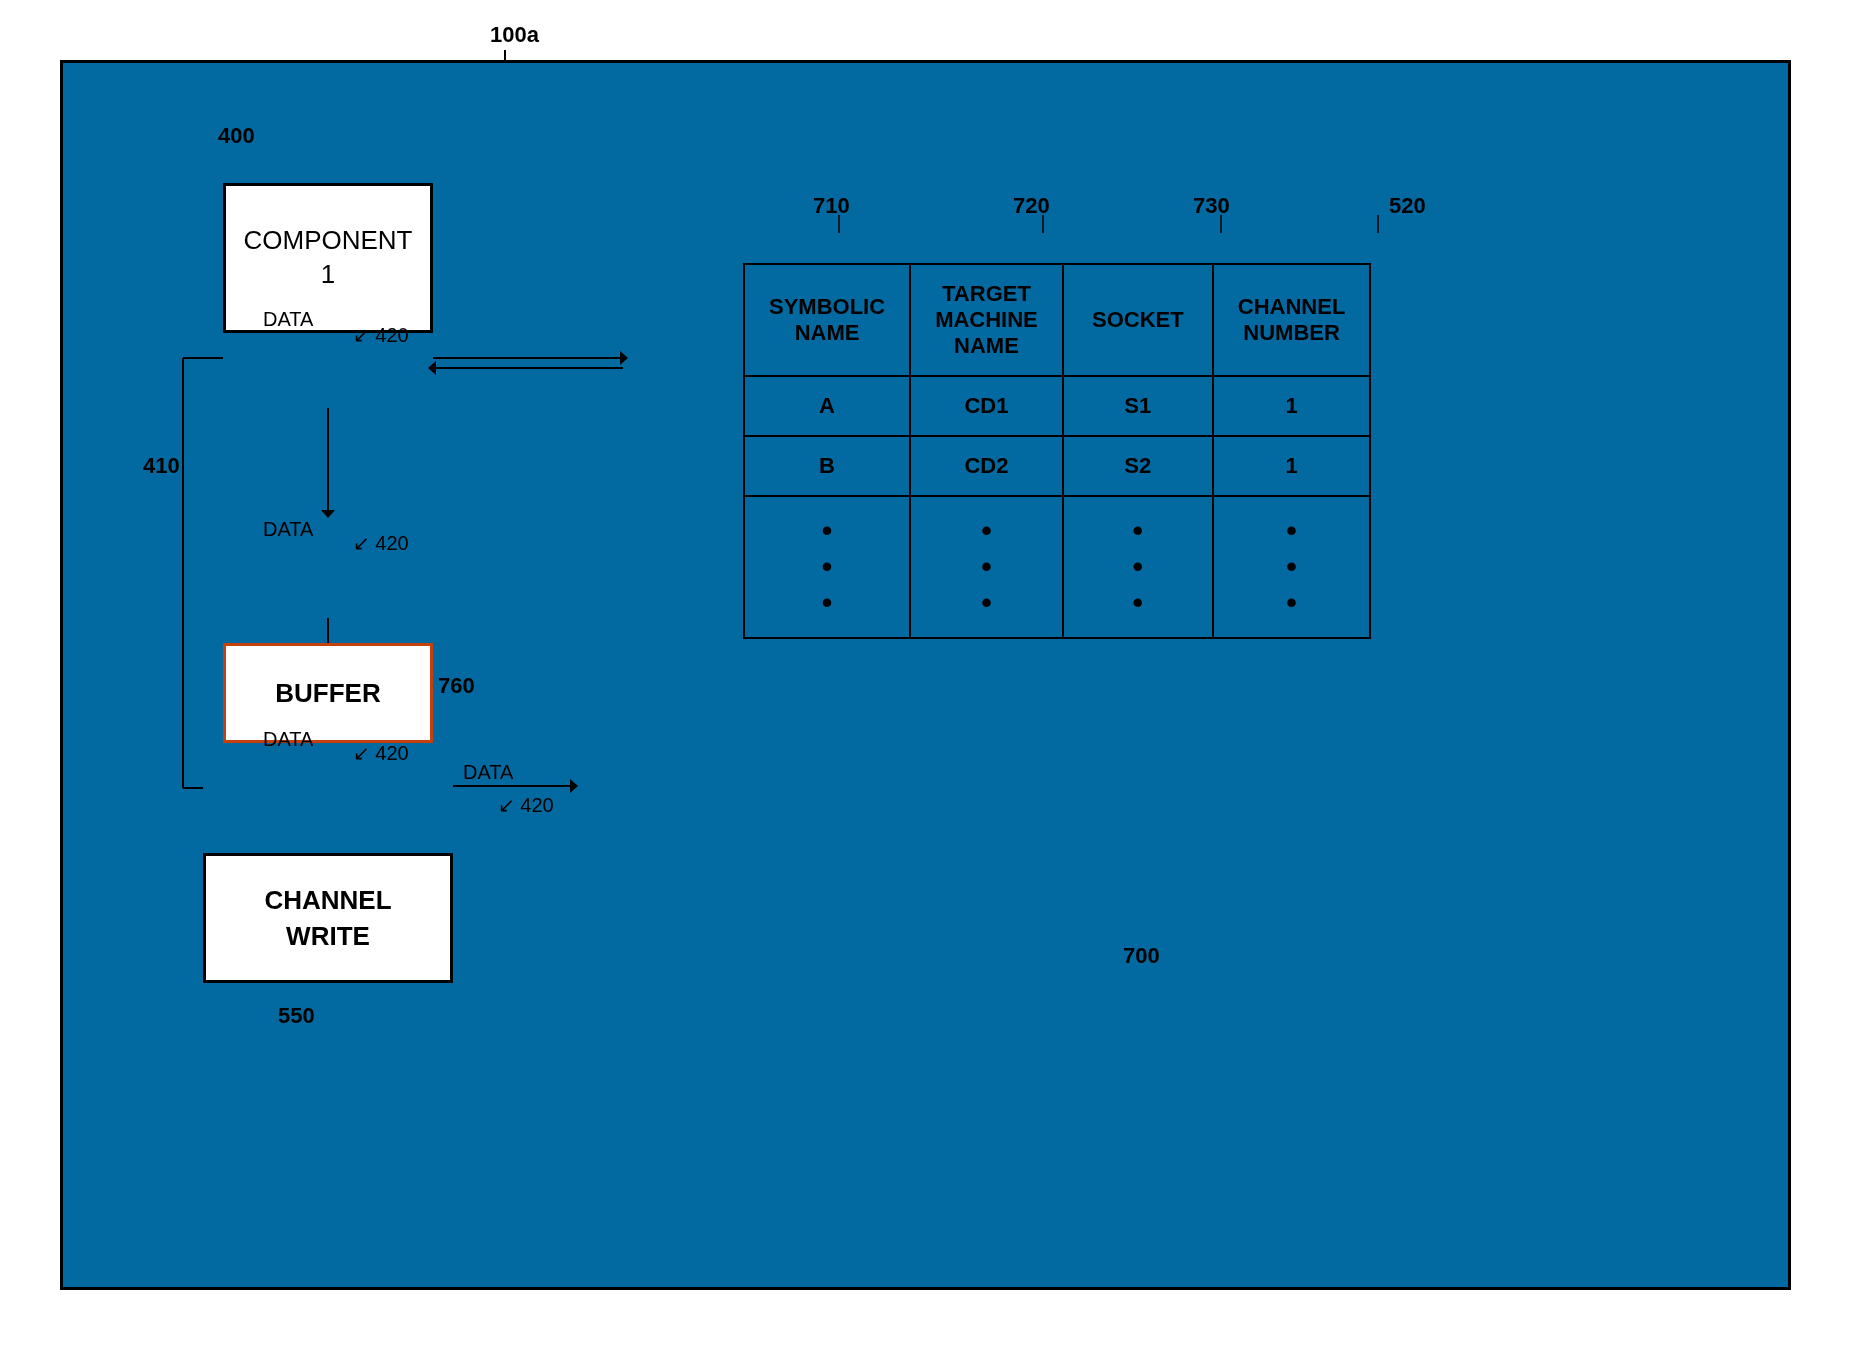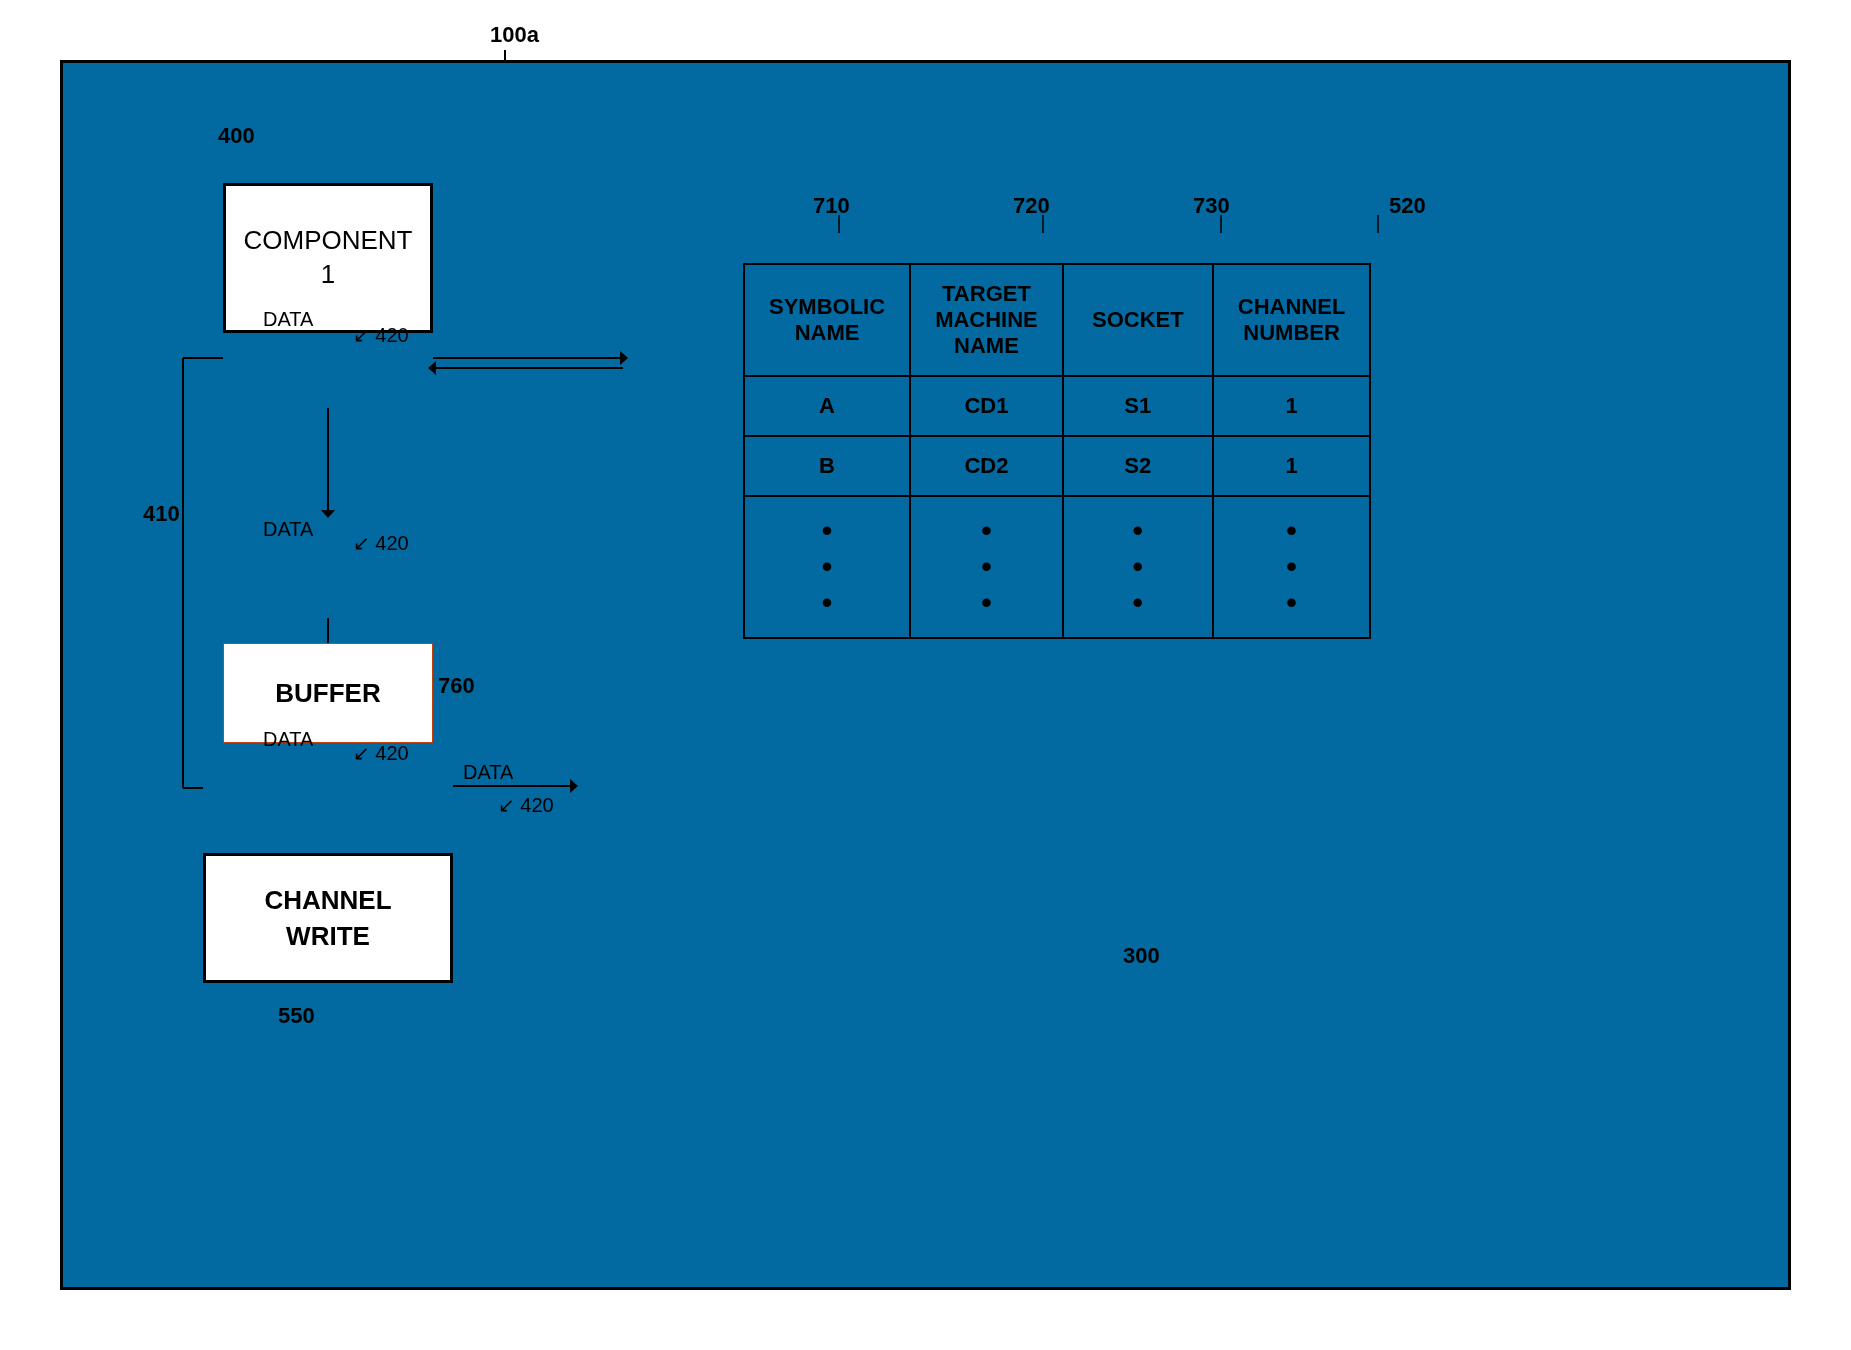--- a/index.html
+++ b/index.html
@@ -57,21 +57,21 @@
       font-weight: bold;
     }
 
     
     .box-buffer {
       position: absolute;
       top: 580px;
       left: 160px;
       width: 210px;
       height: 100px;
-      border: 1px solid #c2410c;
+      border: 3px solid #c2410c;
       display: flex;
       align-items: center;
       justify-content: center;
       background: #fff;
       font-size: 26px;
       font-weight: bold;
     }
 
     
     .box-channel-write {
@@ -173,21 +173,21 @@
     <div class="ref-label" style="top:60px; left:155px;">400</div>
 
     <div class="box-component">
       <span>COMPONENT</span>
       <span>1</span>
     </div>
 
     <div class="ref-label" style="top:245px; left:200px; font-weight:normal; font-size:20px;">DATA</div>
     <div class="ref-label" style="top:260px; left:290px; font-size:20px; font-weight:normal;">↙ 420</div>
 
-    <div class="ref-label" style="top:390px; left:80px;margin-top:48px;">410</div>
+    <div class="ref-label" style="top:390px; left:80px;">410</div>
 
 
     <div class="ref-label" style="top:455px; left:200px; font-weight:normal; font-size:20px;">DATA</div>
     <div class="ref-label" style="top:468px; left:290px; font-size:20px; font-weight:normal;">↙ 420</div>
 
     <div class="box-buffer">
       <span>BUFFER</span>
     </div>
 
     <div class="ref-label" style="top:610px; left:375px;">760</div>
@@ -243,16 +243,16 @@
         </tr>
         <tr>
           <td style="font-size:30px; line-height:1.2;">•<br>•<br>•</td>
           <td style="font-size:30px; line-height:1.2;">•<br>•<br>•</td>
           <td style="font-size:30px; line-height:1.2;">•<br>•<br>•</td>
           <td style="font-size:30px; line-height:1.2;">•<br>•<br>•</td>
         </tr>
       </tbody>
     </table>
 
-    <div class="ref-label" style="top:880px; left:1060px;">300</div>
+    <div class="ref-label" style="top:880px; left:1060px;">700</div>
 
   </div>
 </div>
 
 </body></html>

